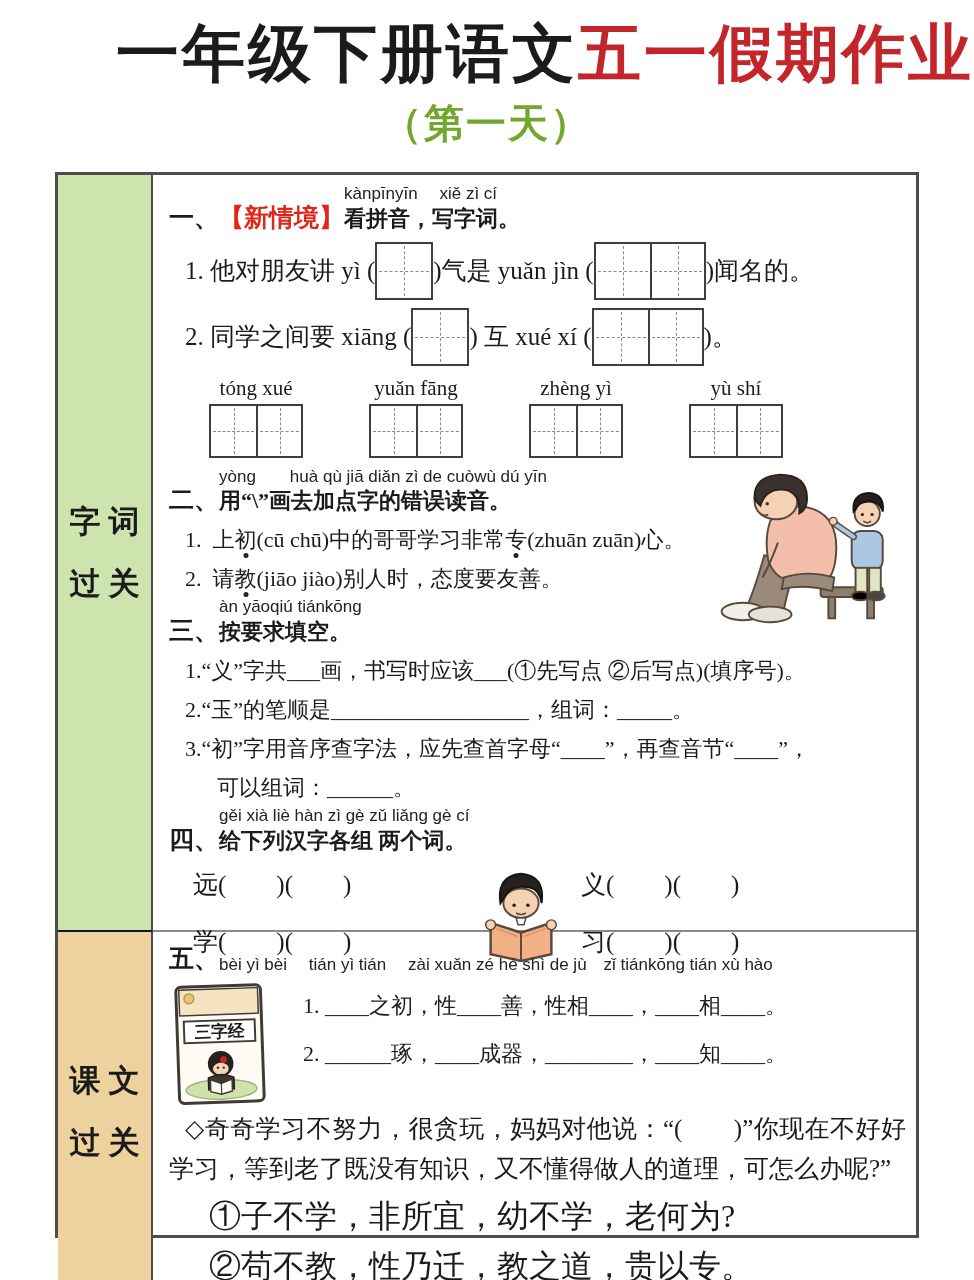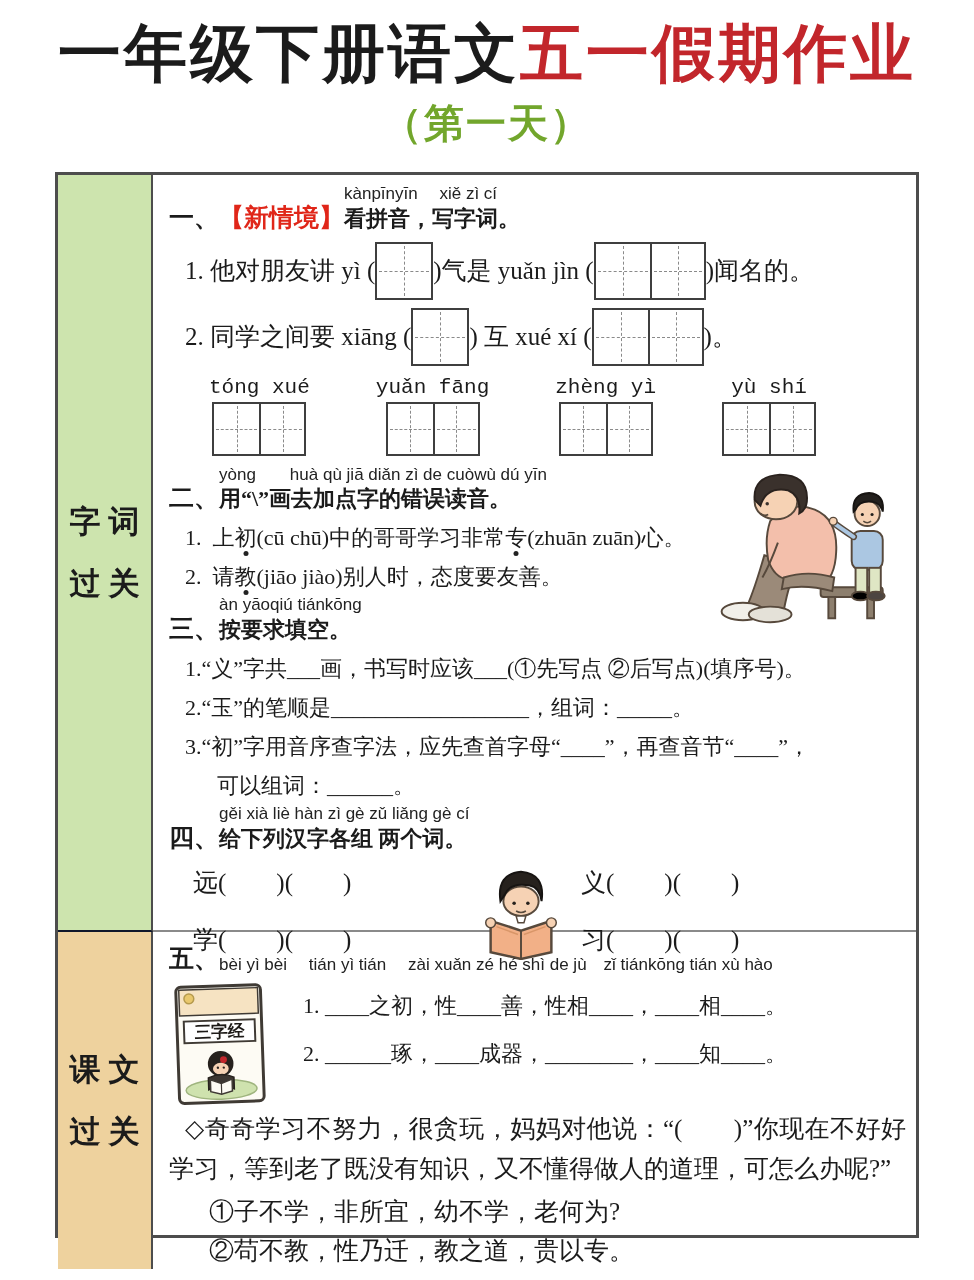--- a/index.html
+++ b/index.html
@@ -1,21 +1,21 @@
 <!DOCTYPE html>
 <html><head>
 <meta charset="utf-8">
 <style>
   * { margin:0; padding:0; box-sizing:border-box; }
   html,body { width:974px; height:1280px; background:#ffffff; overflow:hidden;
     font-family:"Liberation Serif","DejaVu Serif",serif; color:#1b1b1b; }
 
   
   .header { text-align:center; padding-top:20px; }
-  .main-title { font-size:63px; font-weight:900; letter-spacing:3px; line-height:1.08; white-space:nowrap; }
+  .main-title { font-size:63px; font-weight:900; letter-spacing:3px; line-height:1.08; white-space:nowrap;text-align:right; }
   .main-title .t-red { color:#c2262b; }
   .subtitle { font-size:40px; font-weight:800; color:#72a62c; margin-top:8px; letter-spacing:2px; }
 
   
   .sheet { position:absolute; left:55px; top:172px; width:864px; height:1066px;
     border:3px solid #4d4d4d; background:#fff;
     display:grid; grid-template-columns:95px 1fr; grid-template-rows:757px 1fr; }
   .side { display:flex; flex-direction:column; align-items:center; justify-content:center;
     gap:20px; font-size:31px; font-weight:600; border-right:2px solid #4d4d4d; }
   .side span { letter-spacing:8px; margin-right:-8px; }
@@ -42,21 +42,21 @@
   .tzg { display:inline-flex; border:2px solid #3f3f3f; vertical-align:middle; }
   .tzg .cell { width:54px; height:54px; position:relative; background:#fff; }
   .tzg .cell + .cell { border-left:2px solid #3f3f3f; }
   .tzg .cell::before { content:""; position:absolute; left:2px; right:2px; top:50%; border-top:1px dashed #8a8a8a; }
   .tzg .cell::after  { content:""; position:absolute; top:2px; bottom:2px; left:50%; border-left:1px dashed #8a8a8a; }
   .tzg-sm .cell { width:45px; height:50px; }
 
   
   .words { display:flex; gap:66px; padding-left:40px; margin:10px 0 10px; }
   .word { display:flex; flex-direction:column; align-items:center; }
-  .word .wpy { font-family:Liberation Mono, monospace; font-size:21px; margin-bottom:3px; white-space:nowrap; }
+  .word .wpy { font-family:Liberation Serif, serif; font-size:21px; margin-bottom:3px; white-space:nowrap; }
 
   
   .du { position:relative; }
   .du::after { content:""; position:absolute; left:50%; bottom:-6px; width:5px; height:5px;
                background:#222; border-radius:50%; transform:translateX(-50%); }
 
   
   .illu-mother { position:absolute; right:4px; top:288px; width:208px; height:165px; }
 
   
@@ -65,21 +65,21 @@
   .s4-img { grid-column:2; grid-row:1/3; justify-self:center; width:92px; height:98px; }
   .g-r1c1 { grid-column:1; grid-row:1; } .g-r1c3 { grid-column:3; grid-row:1; }
   .g-r2c1 { grid-column:1; grid-row:2; } .g-r2c3 { grid-column:3; grid-row:2; }
 
   
   .s5top { display:flex; align-items:flex-start; margin-top:2px; }
   .book-img { width:104px; height:128px; flex:0 0 104px; margin-top:4px; }
   .s5lines { padding-left:30px; padding-top:8px; }
   .s5lines .line { margin:6px 0 18px 0; }
   .s5para { font-size:25px; line-height:1.6; text-align:justify; text-indent:16px; margin-top:0; }
-  .opt { margin:6px 0 2px 40px; font-size:25px; white-space:nowrap; }
+  .opt { margin:6px 0 2px 40px; font-size:32px; white-space:nowrap; }
 </style>
 </head>
 <body>
 
 <div class="header">
   <div class="main-title"><span>一年级下册语文</span><span class="t-red">五一假期作业</span></div>
   <div class="subtitle">（第一天）</div>
 </div>
 
 <div class="sheet">

